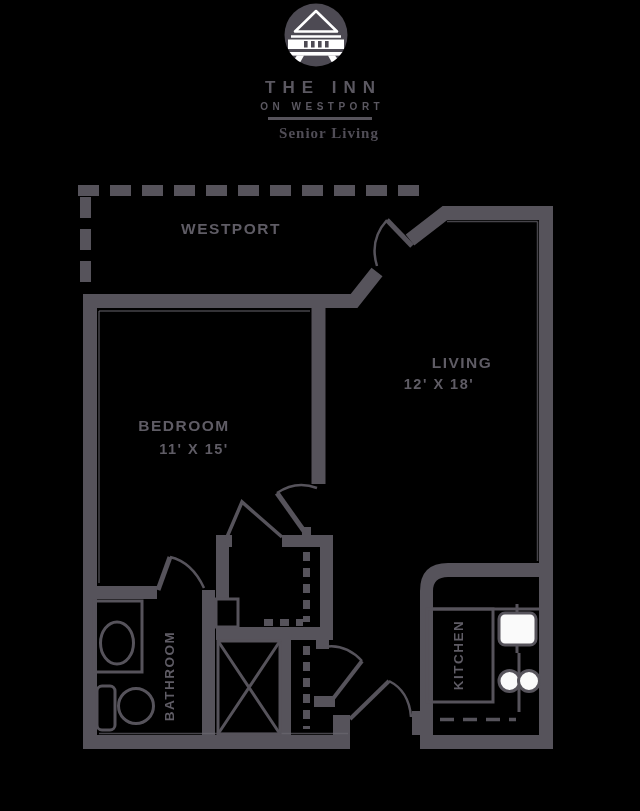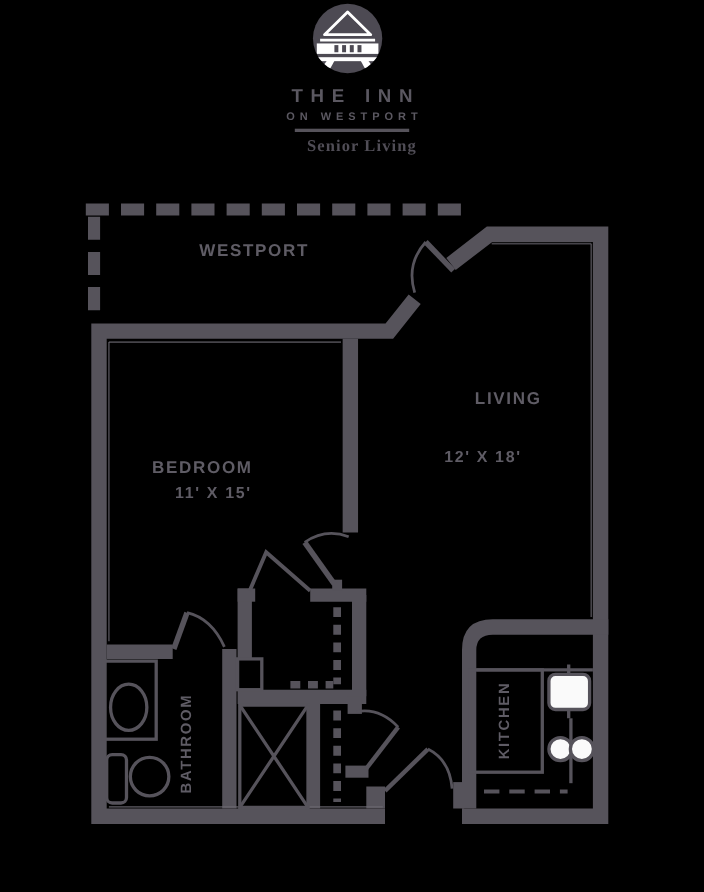--- a/index.html
+++ b/index.html
@@ -195,18 +195,18 @@
       <circle class="white" cx="529" cy="681" r="10.5"></circle>
     </g>
   </svg>
 
   <div class="lbl fs16" style="left:231px;top:229px;">WESTPORT</div>
 
   <div class="lbl fs16" style="left:184px;top:426px;">BEDROOM</div>
   <div class="lbl fs14" style="left:194px;top:449px;">11' X 15'</div>
 
   <div class="lbl fs16" style="left:440px;top:363px;padding-left:44px;">LIVING</div>
-  <div class="lbl fs14" style="left:439px;top:384px;margin-top:32px;">12' X 18'</div>
+  <div class="lbl fs14" style="left:439px;top:384px;">12' X 18'</div>
 
   <div class="lbl v fs13" style="left:169px;top:676px;">BATHROOM</div>
 
   <div class="lbl v fs13" style="left:458px;top:655px;">KITCHEN</div>
 </div>
 
 </body></html>

